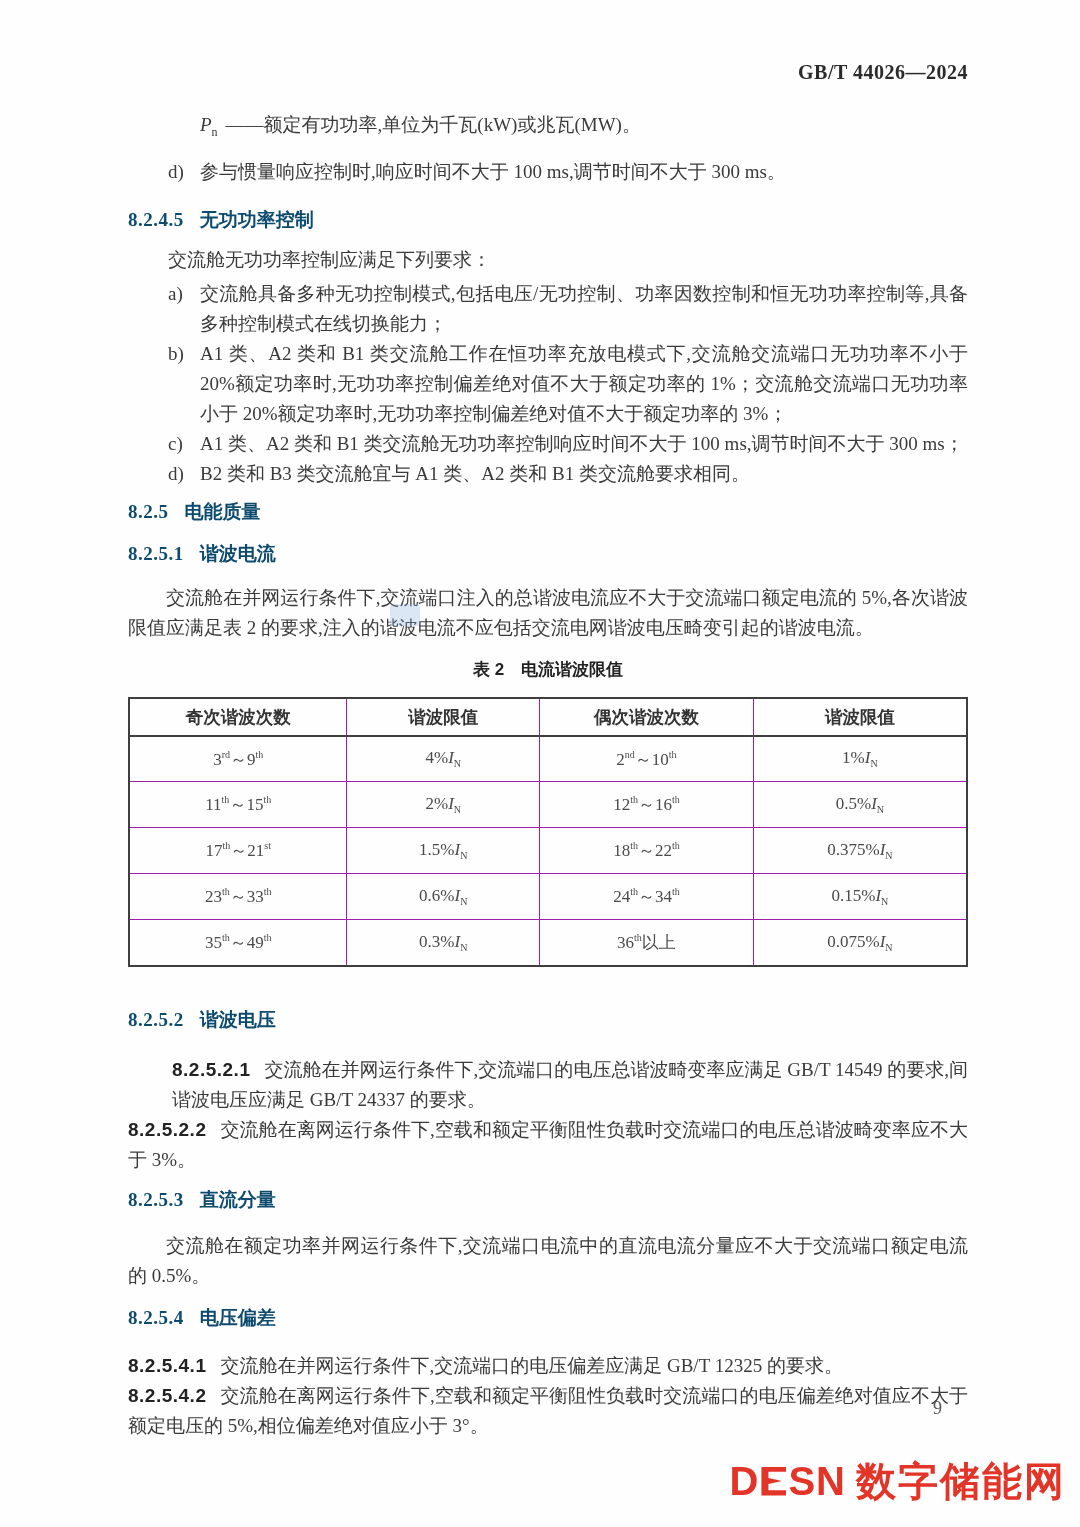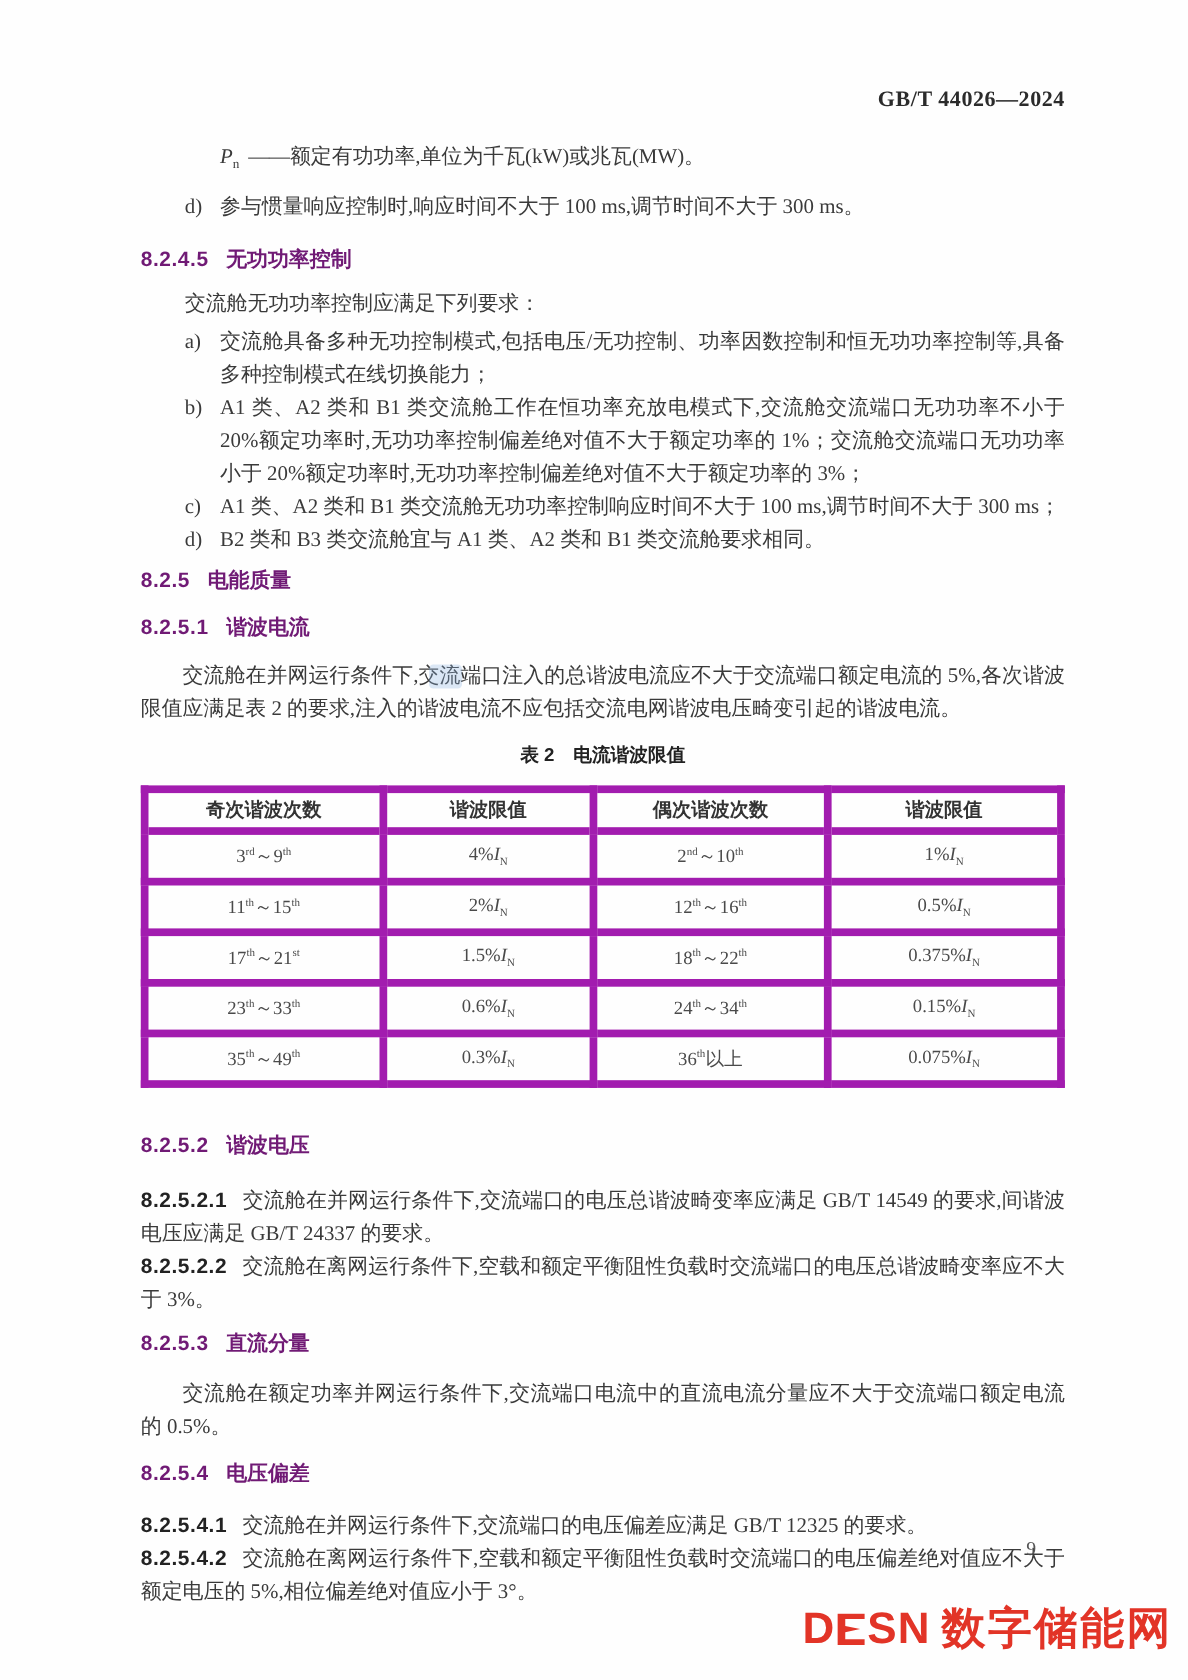--- a/index.html
+++ b/index.html
@@ -3,21 +3,21 @@
 <meta charset="utf-8">
 <style>
   * { margin:0; padding:0; box-sizing:border-box; }
   html,body { background:#ffffff; }
   .page {
     position:relative; width:1080px; height:1527px; margin:0 auto;
     background:#fefefe; overflow:hidden;
     font-family:"Liberation Serif","DejaVu Serif",serif;
     color:#3a3a3a;
   }
-  .content { padding:78px 112px 0 128px; }
+  .content { padding:60px 112px 0 128px; }
 
   .doc-header {
     text-align:right; font-size:20px; font-weight:bold; color:#2b2b2b;
     font-family:"Liberation Serif","DejaVu Serif",serif; letter-spacing:.5px;
     line-height:24px;
   }
 
   .body-text { font-size:19px; line-height:30px; text-align:justify; }
 
   .def-line { margin-top:26px; padding-left:72px; }
@@ -25,22 +25,22 @@
   .def-line sub { font-size:12px; }
   .def-desc { margin-left:8px; }
 
   .li { display:flex; }
   .li .marker { width:32px; flex:none; }
   .li .litext { flex:1; text-align:justify; }
 
   .item-d { margin-top:10px; padding-left:40px; }
 
   .clause-heading {
-    font-family:Liberation Sans, sans-serif;
-    font-weight:bold; font-size:19px; line-height:26px; color:#701a75;
+    font-family:Liberation Serif, serif;
+    font-weight:bold; font-size:19px; line-height:26px; color:#0c4a6e;
   }
   .clause-heading .num { margin-right:16px; letter-spacing:.5px; }
 
   .h-8245 { margin-top:20px; }
   .lead   { margin-top:12px; padding-left:40px; }
   .list-8245 { margin-top:4px; padding-left:40px; }
 
   .h-825  { margin-top:10px; }
   .h-8251 { margin-top:16px; }
   .p-8251 { margin-top:16px; text-indent:2em; }
@@ -48,36 +48,36 @@
   .table-caption {
     margin-top:14px; text-align:center; font-weight:bold; font-size:17px;
     color:#222; font-family:"Liberation Sans","DejaVu Sans",sans-serif;
     line-height:26px;
   }
   table.harmonics {
     margin-top:14px; width:100%; border-collapse:collapse;
     border:2px solid #3f3f3f;
   }
   table.harmonics th, table.harmonics td {
-    border:7px solid #a21caf; text-align:center; vertical-align:middle;
+    border:1px solid #a21caf; text-align:center; vertical-align:middle;
     font-family:"Liberation Serif","DejaVu Serif",serif;
   }
   table.harmonics th {
     height:38px; font-size:17.5px; font-weight:600; color:#333;
     border-bottom:2px solid #3f3f3f;
   }
   table.harmonics td { height:46px; font-size:17px; color:#4a4a4a; }
   table.harmonics sup { font-size:10px; }
   table.harmonics sub { font-size:10px; }
   table.harmonics .iN i { font-style:italic; }
   col.c1 { width:26%; } col.c2 { width:23%; } col.c3 { width:25.5%; } col.c4 { width:25.5%; }
 
   .h-8252 { margin-top:40px; }
   .clause-para { margin-top:0; }
-  .clause-para.first { margin-top:22px; }
+  .clause-para.first { margin-top:22px;margin-left:44px; }
   .clause-para .cnum {
     font-family:"Liberation Sans","DejaVu Sans",sans-serif;
     font-weight:bold; color:#222; margin-right:14px; letter-spacing:.5px;
   }
   .h-8253 { margin-top:12px; }
   .p-8253 { margin-top:18px; text-indent:2em; }
   .h-8254 { margin-top:14px; }
   .c3 { margin-top:20px; }
 
   .page-number {

